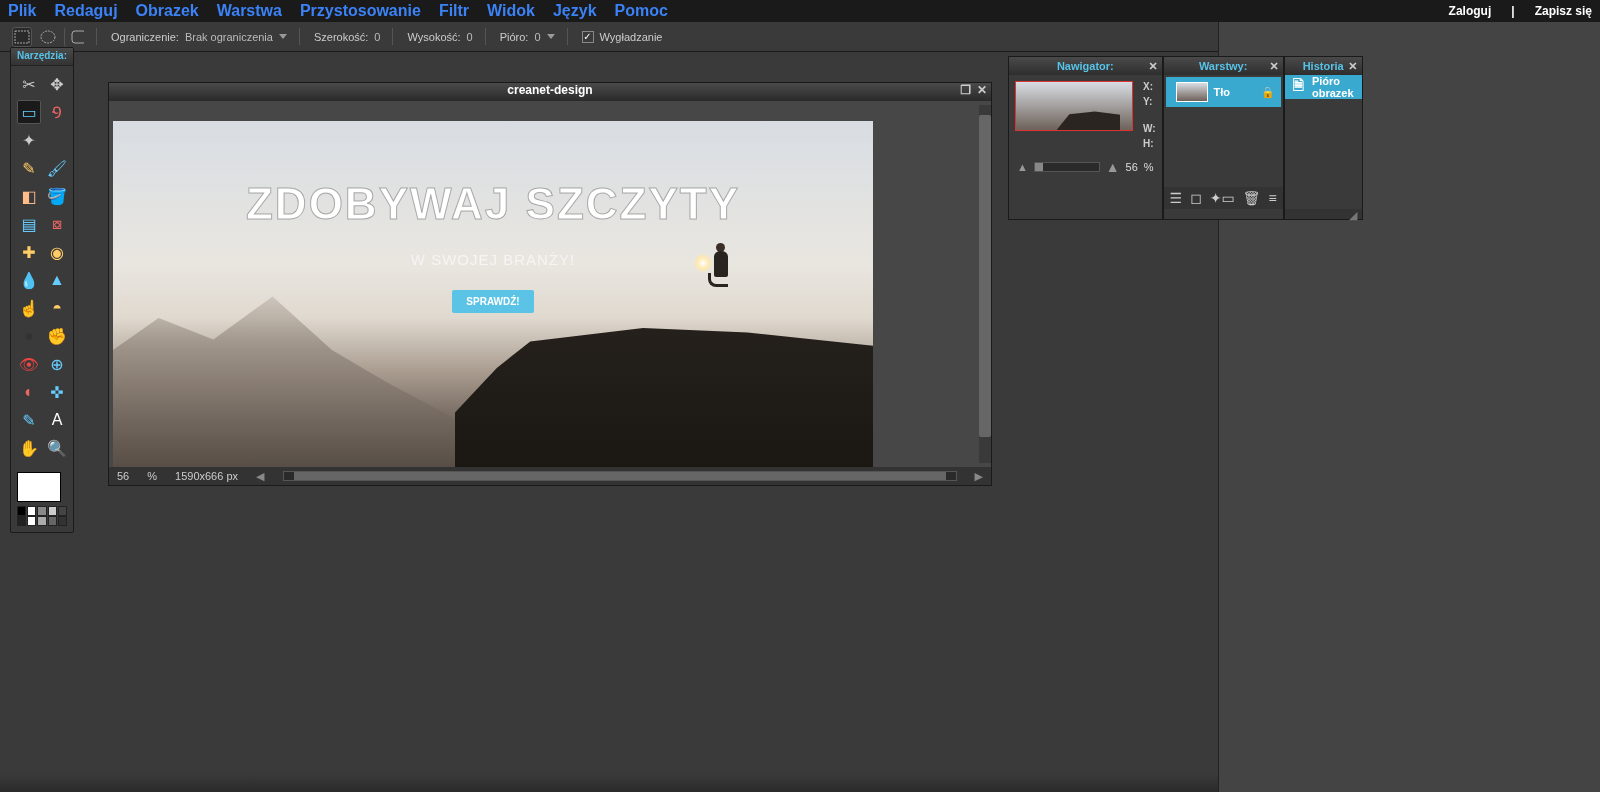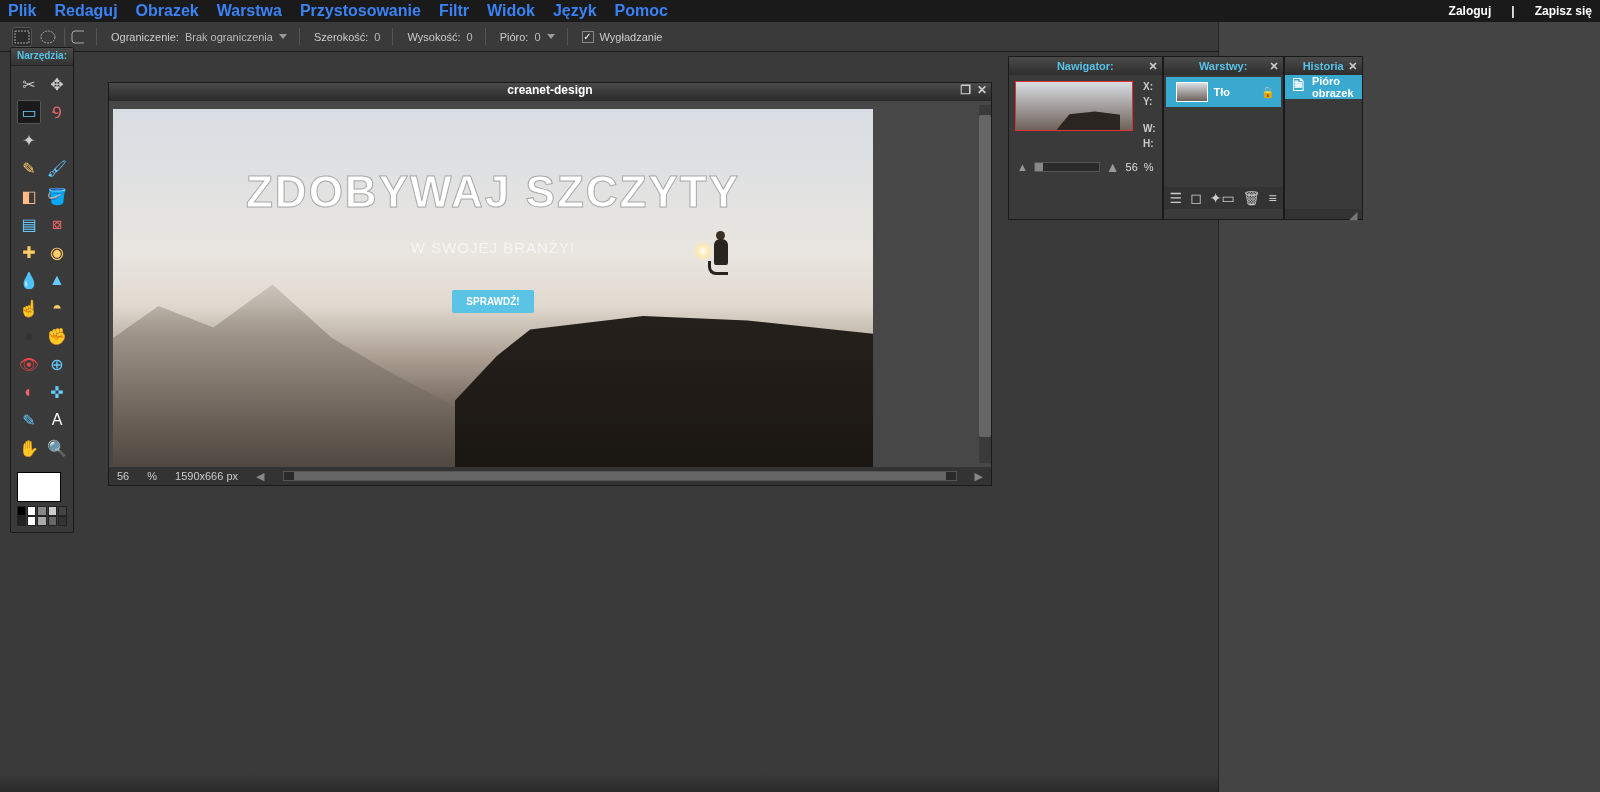--- a/index.html
+++ b/index.html
@@ -32,34 +32,34 @@
 .color-area { padding:6px; }
 .fg-swatch { width:44px;height:30px;background:#fff;border:1px solid #000;margin-bottom:4px;}
 .swatch-row { display:flex; gap:1px; }
 .swatch { width:10px;height:10px;border:1px solid #222;}
 
 
 .canvas-window { position:absolute; left:108px; top:82px; width:884px; background:#474747; border:1px solid #1a1a1a; }
 .canvas-titlebar { height:18px; background:linear-gradient(#4a4a4a,#2a2a2a); display:flex; align-items:flex-start; justify-content:center; position:relative; color:#fff; font-size:12px; font-weight:bold;}
 .canvas-titlebar .wincontrols { position:absolute; right:4px; display:flex; gap:6px; color:#ccc; cursor:pointer;}
 .canvas-body { position:relative; height:366px; background:#474747; overflow:hidden; }
-.canvas-img { position:absolute; left:4px; top:8px; width:760px; height:358px; overflow:hidden;}
+.canvas-img { position:absolute; left:4px; top:20px; width:760px; height:358px; overflow:hidden;}
 .sky { position:absolute; inset:0; background:linear-gradient(to bottom,#d8dde3 0%,#e9e6e0 40%,#e0d9cf 55%,#a99c8f 70%,#6e625a 85%,#3a332e 100%);}
 .mtn1 { position:absolute; left:0; bottom:0; width:60%; height:60%; background:linear-gradient(to top,#5a5048,#8d8278 60%,transparent); clip-path:polygon(0 100%,0 40%,10% 25%,22% 35%,35% 15%,48% 40%,60% 55%,100% 100%); opacity:.7;}
 .cliff { position:absolute; right:0; bottom:0; width:55%; height:62%; background:linear-gradient(to bottom,#2a2520,#1a1612); clip-path:polygon(18% 38%,45% 32%,70% 34%,100% 40%,100% 100%,0 100%,0 70%,10% 50%);}
 .person { position:absolute; right:18%; top:34%; width:30px; height:46px; }
 .person .body { position:absolute; width:14px;height:26px;background:#2a2420;border-radius:6px 6px 2px 2px;left:8px;top:8px;}
 .person .head { position:absolute; width:9px;height:9px;background:#3a2f27;border-radius:50%;left:10px;top:0;}
 .person .legs { position:absolute; width:20px;height:14px;border-bottom:3px solid #2a2420;border-left:3px solid #2a2420;left:2px;top:30px;border-radius:0 0 0 8px;}
 .sun { position:absolute; right:21%; top:37%; width:20px;height:20px;border-radius:50%;background:radial-gradient(circle,#fff,#ffe9b0 40%,transparent 70%);}
 .txt-over { position:absolute; left:0; right:0; top:58px; text-align:center; }
 .txt-main { font-size:44px; font-weight:bold; color:#fff; letter-spacing:2px;
   -webkit-text-stroke:1px rgba(120,120,120,.6);}
 .txt-sub { margin-top:22px; font-size:15px; color:rgba(255,255,255,.6); letter-spacing:1px;}
-.txt-btn { display:inline-block; margin-top:34px; background:#5bc3e6; color:#fff; font-size:10px; font-weight:bold; padding:6px 14px; border-radius:2px;}
+.txt-btn { display:inline-block; margin-top:22px; background:#5bc3e6; color:#fff; font-size:10px; font-weight:bold; padding:6px 14px; border-radius:2px;}
 .canvas-vscroll { position:absolute; right:0; top:4px; width:12px; height:358px; background:#3a3a3a;}
 .canvas-vscroll .thumb { position:absolute; top:10px; width:12px; height:90%; background:#666; border-radius:2px;}
 .canvas-status { height:18px; background:#333; display:flex; align-items:center; gap:18px; padding:0 8px; color:#ccc; font-size:11px;}
 .canvas-status .hscroll { flex:1; height:10px; background:#2a2a2a; border:1px solid #555; position:relative;}
 .canvas-status .htrack { position:absolute; left:10px; right:10px; height:100%; background:#666;}
 
 
 .right-col { position:absolute; left:1008px; top:56px; width:208px; display:flex; flex-direction:row; gap:0;}
 .panel { background:#3a3a3a; border:1px solid #1a1a1a; margin-bottom:2px;}
 .panel-head { height:18px; background:linear-gradient(#4a4a4a,#2e2e2e); display:flex; align-items:center; justify-content:center; position:relative; color:#57c3e8; font-size:11px; font-weight:bold;}

